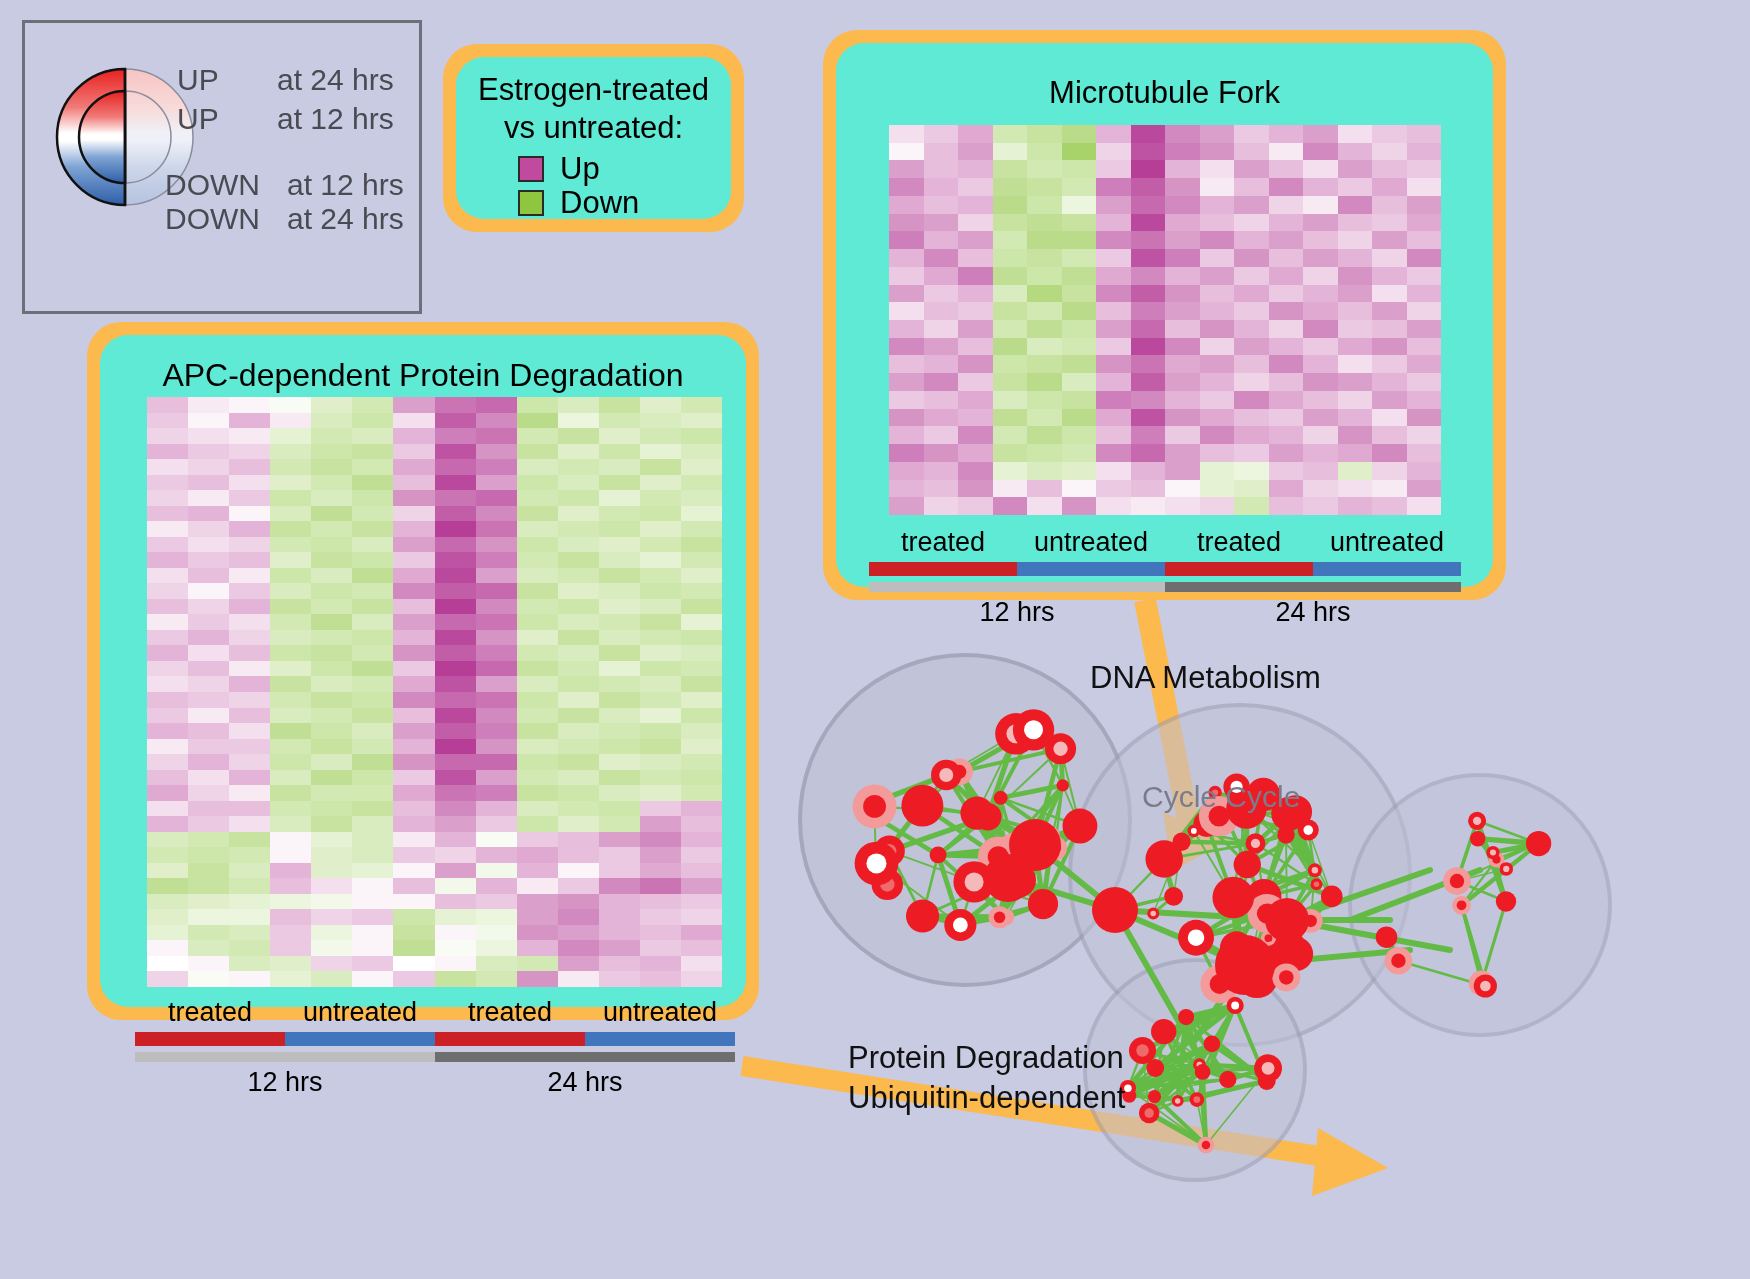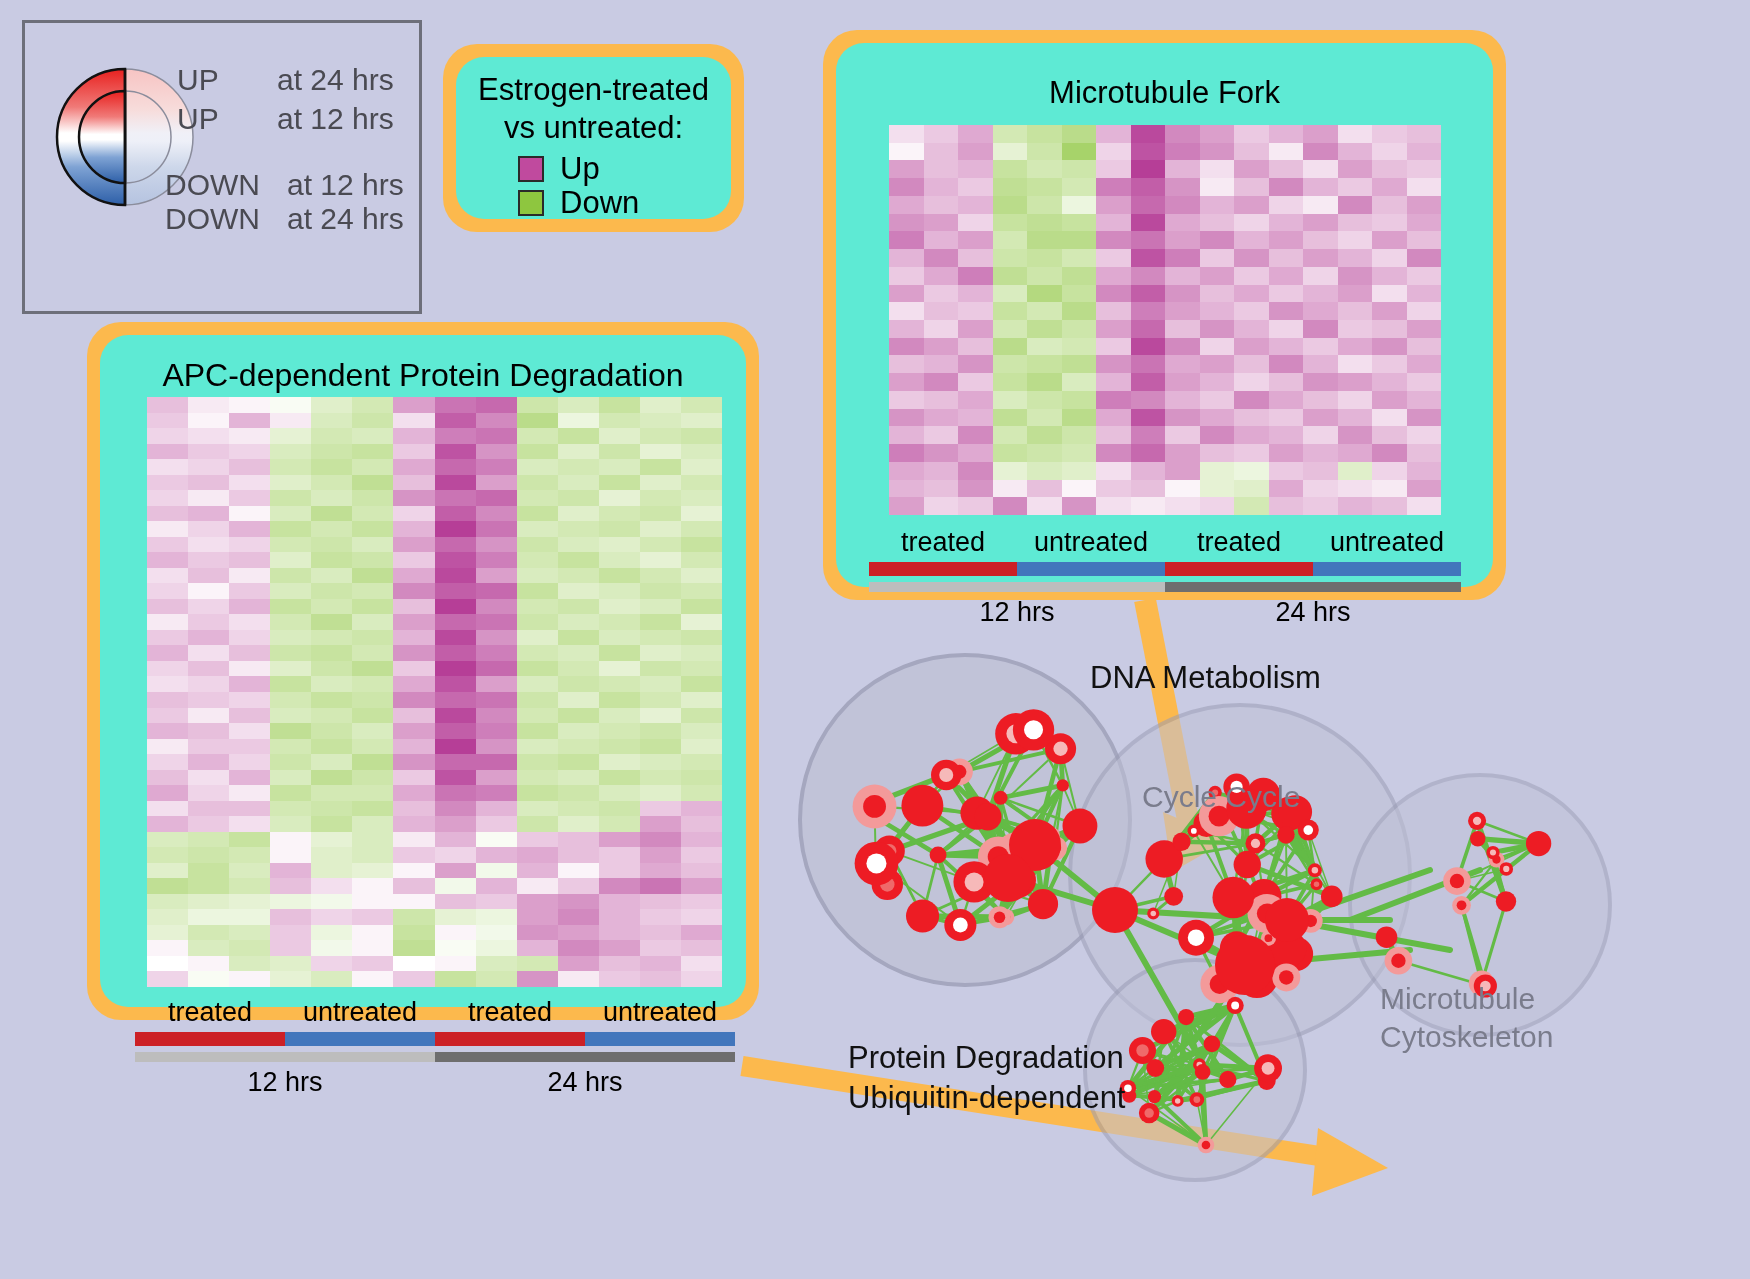--- a/index.html
+++ b/index.html
@@ -879,24 +879,20 @@
             <circle cx="455" cy="345" r="30" fill="#ed1c24"></circle>
           </g>
           <g>
             <circle cx="497" cy="300" r="22" fill="#ed1c24"></circle>
           </g>
         </g>
     </svg>
 
     <div class="netlabel" id="nl-dna">DNA Metabolism</div>
     <div class="netlabel" id="nl-cc">Cycle Cycle</div>
-    <div class="netlabel" id="nl-mt">
-      <div>Microtubule</div>
-      <div>Cytoskeleton</div>
-    </div>
     <div class="netlabel" id="nl-ub">
       <div>Protein Degradation</div>
       <div>Ubiquitin-dependent</div>
     </div>
   </div>
 
   <div class="opanel" id="rf-panel">
     <div class="inner">
       <div class="ptitle">Microtubule Fork</div>
       <div class="hm" id="hm-rf" style="left: 53px; top: 82px; width: 552px; height: 390px; grid-template-columns: repeat(16, 1fr); grid-template-rows: repeat(22, 1fr);">

